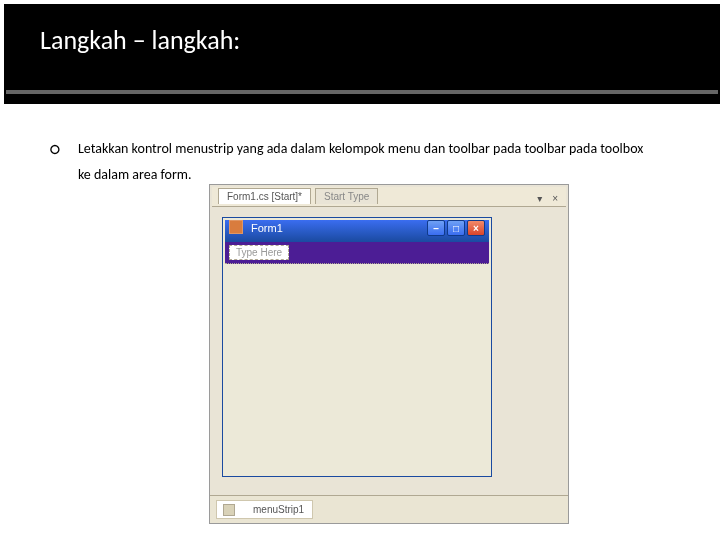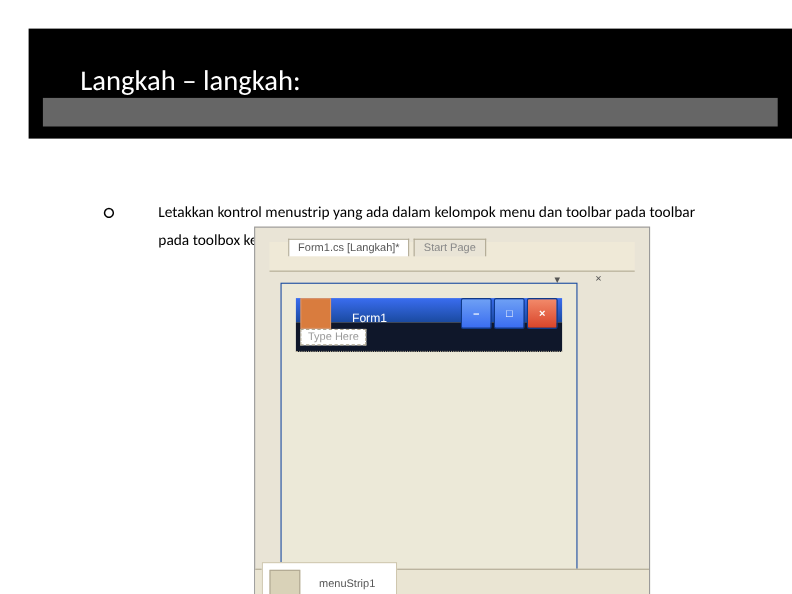--- a/index.html
+++ b/index.html
@@ -1,15 +1,15 @@
 <!DOCTYPE html>
 <html><head>
 <meta charset="utf-8">
 <style>
-  *{box-sizing:border-box;margin:0;padding:13px}
+  *{box-sizing:border-box;margin:0;padding:2px}
   html,body{width:720px;height:540px;overflow:hidden}
   body{background:#fff;font-family:"Segoe UI",Calibri,Arial,sans-serif;color:#000}
 
   .header{background:#000;height:100px;display:flex;flex-direction:column}
   .title{color:#fff;font-size:26px;padding:18px 0 0 34px;flex:1}
   .hr{height:1px;background:#666;margin-bottom:8px}
 
   .content{padding:28px 40px 0 64px;position:relative}
   .bullet-row{display:flex;gap:14px}
   .bullet{font-size:18px;line-height:26px;color:#000;margin-left:-22px}
@@ -24,46 +24,46 @@
 
   .vs-form-host{padding:10px 10px 0 10px}
   .winform{width:270px;border:1px solid #1a4aa0;background:#ece9d8}
   .winform-title{height:22px;background:linear-gradient(#3a6df0,#1a4aa0);color:#fff;display:flex;align-items:flex-start;padding:0 4px;font-size:11px}
   .winform-title .ticon{width:14px;height:14px;background:#d97c3e;margin-right:6px;border:1px solid #fff3}
   .winform-title .spacer{flex:1}
   .winform-title .wbtn{width:18px;height:16px;margin-left:2px;display:flex;align-items:center;justify-content:center;border:1px solid #103a8a;border-radius:2px;font-size:10px;font-weight:bold}
   .wbtn.min,.wbtn.max{background:linear-gradient(#6ea0f5,#3a6df0);color:#fff}
   .wbtn.close{background:linear-gradient(#f28a6a,#d9442a);color:#fff}
 
-  .menustrip{height:22px;background:#0f172a;border-bottom:1px dotted #b0a892;display:flex;align-items:center;padding-left:4px}
+  .menustrip{height:22px;background:#4c1d95;border-bottom:1px dotted #b0a892;display:flex;align-items:center;padding-left:4px}
   .menu-input{border:1px dashed #b0a892;background:#fff;color:#999;font-size:10px;padding:1px 6px}
   .winform-body{height:210px;background:#ece9d8}
 
   .tray{position:absolute;left:0;right:0;bottom:0;height:28px;border-top:1px solid #b0a892;background:#eae5d3;display:flex;align-items:center;padding-left:6px;gap:4px}
-  .tray-item{display:flex;align-items:center;gap:4px;border:1px solid #cfc7ae;background:#fff;padding:1px 6px;font-size:10px;color:#555}
+  .tray-item{display:flex;align-items:center;gap:16px;border:1px solid #cfc7ae;background:#fff;padding:1px 6px;font-size:10px;color:#555}
   .tray-icon{width:12px;height:12px;background:#d9d2b8;border:1px solid #b0a892}
 </style>
 </head>
 <body>
 
 <div class="header">
   <div class="title">Langkah – langkah:</div>
   <div class="hr"></div>
 </div>
 
 <div class="content">
   <div class="bullet-row">
     <div class="bullet">○</div>
     <div class="para">Letakkan kontrol menustrip yang ada dalam kelompok menu dan toolbar pada toolbar pada toolbox ke dalam area form.</div>
   </div>
 
   <div class="vs">
     <div class="vs-tabs">
-      <div class="vs-tab">Form1.cs [Langkah]*</div>
-      <div class="vs-tab inactive">Start Page</div>
+      <div class="vs-tab">Form1.cs [Start]*</div>
+      <div class="vs-tab inactive">Start Type</div>
       <div class="xctl">
         <span>▾</span>
         <span>×</span>
       </div>
     </div>
 
     <div class="vs-form-host">
       <div class="winform">
         <div class="winform-title">
           <span class="ticon"></span>

